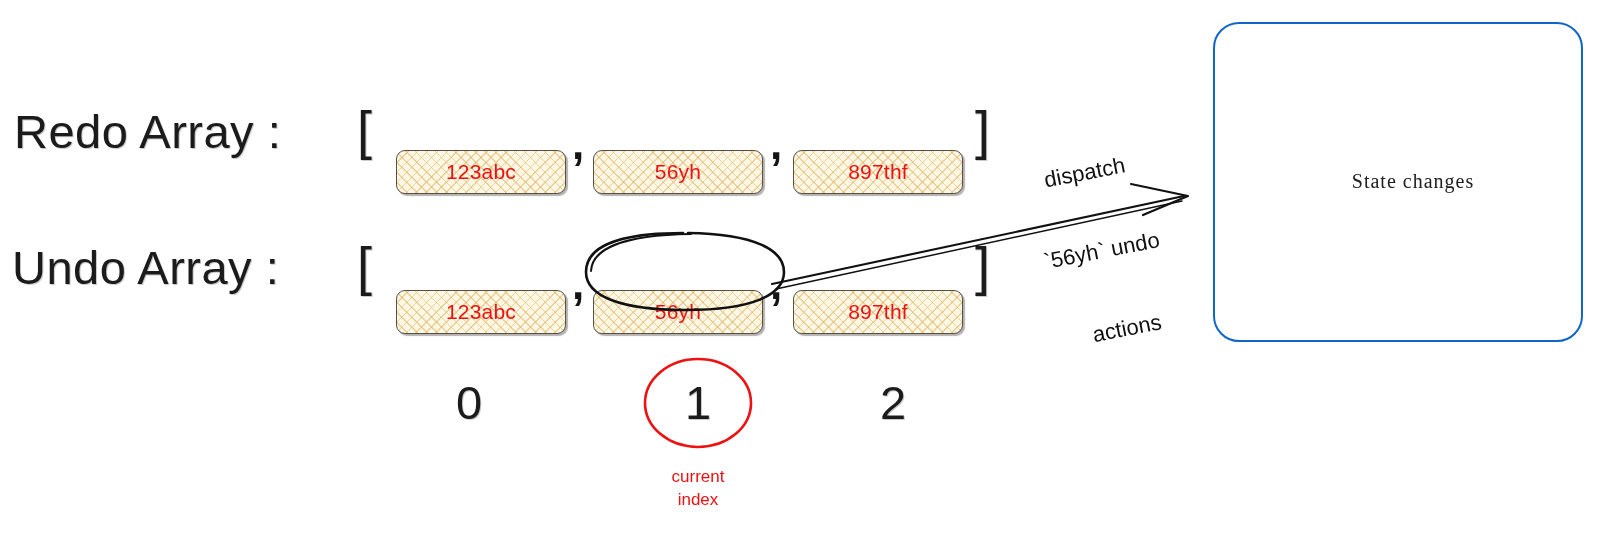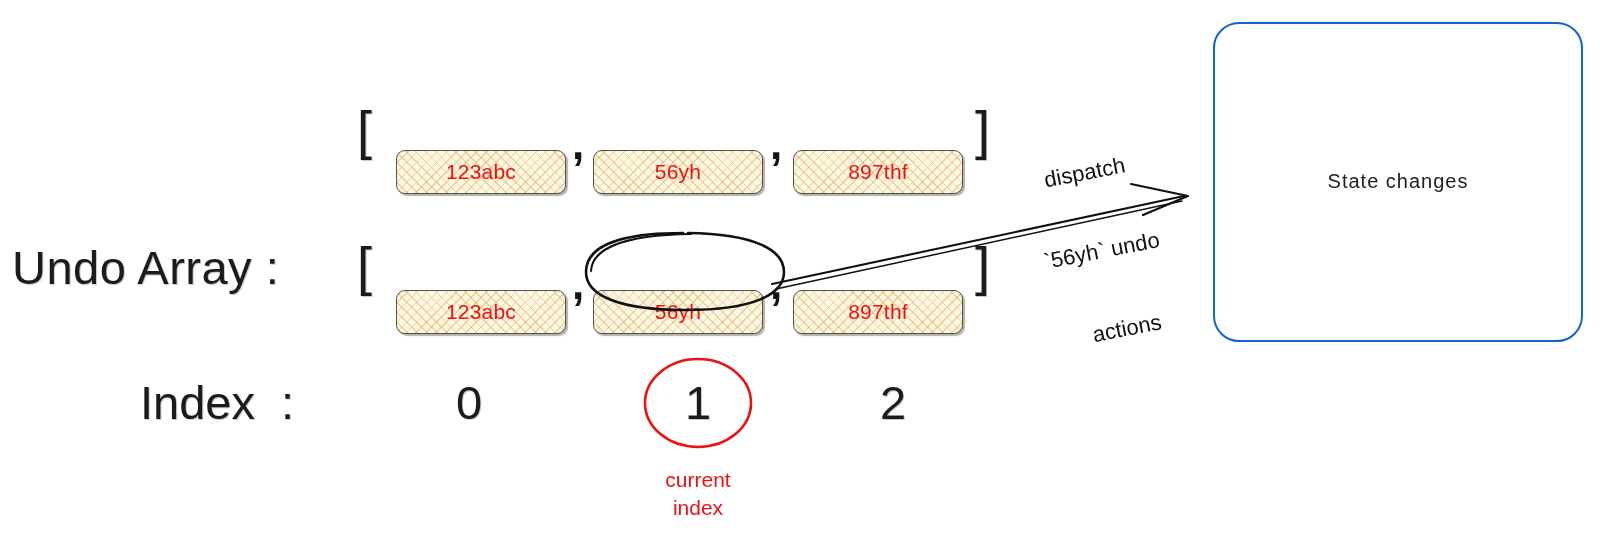--- a/index.html
+++ b/index.html
@@ -93,44 +93,45 @@
     font-size: 47px;
     color: #1b1b1b;
     text-shadow: 1px 1px 0 #c9c9c9;
     text-align: center;
     width: 50px;
   }
 
   .current-index-caption {
     position: absolute;
     font-family: "Liberation Sans", sans-serif;
-    font-size: 21px;
+    font-size: 17px;
     color: #ee1111;
     text-align: center;
     width: 140px;
     line-height: 1.35;
   }
 
   
   .state-box {
     position: absolute;
     box-sizing: border-box;
     border: 2.6px solid #0f66c8;
     border-radius: 26px;
     background: #ffffff;
   }
   .state-box-text {
     position: absolute;
-    font-family: Liberation Sans, sans-serif;
+    font-family: Liberation Serif, serif;
     font-size: 20px;
     color: #202020;
     letter-spacing: 1px;
     white-space: pre;
     text-align: center;
     width: 100%;
+    padding-left: 15px;
   }
 
   
   .dispatch-note {
     position: absolute;
     font-family: "Liberation Sans", sans-serif;
     font-size: 22px;
     color: #101010;
     line-height: 1.22;
     white-space: pre;
@@ -149,20 +150,21 @@
     width: 1600px;
     height: 533px;
     pointer-events: none;
   }
 </style>
 </head>
 <body>
 
 <div id="canvas">
 
+  <div class="row-label" style="left:14px; top:104px;">Redo Array : </div>
 
   <div class="bracket" style="left:357px; top:99px;">[</div>
 
   <div class="chip" style="left:396px; top:112px;">
     <span class="chip-text">123abc</span>
   </div>
 
   <div class="comma" style="left:572px; top:122px;">,</div>
 
   <div class="chip" style="left:593px; top:112px;">
@@ -192,21 +194,20 @@
   </div>
 
   <div class="comma" style="left:770px; top:262px;">,</div>
 
   <div class="chip" style="left:793px; top:252px;">
     <span class="chip-text">897thf</span>
   </div>
 
   <div class="bracket" style="left:975px; top:235px;">]</div>
 
-  <div class="index-label" style="left:140px; top:375px;">Index  : </div>
 
   <div class="index-num" style="left:444px; top:375px;">0</div>
 
   <div class="index-num" style="left:673px; top:375px;">1</div>
 
   <div class="index-num" style="left:868px; top:375px;">2</div>
 
   <div class="current-index-caption" style="left:628px; top:466px;">
     <span>current</span><br>
     <span>index</span>

